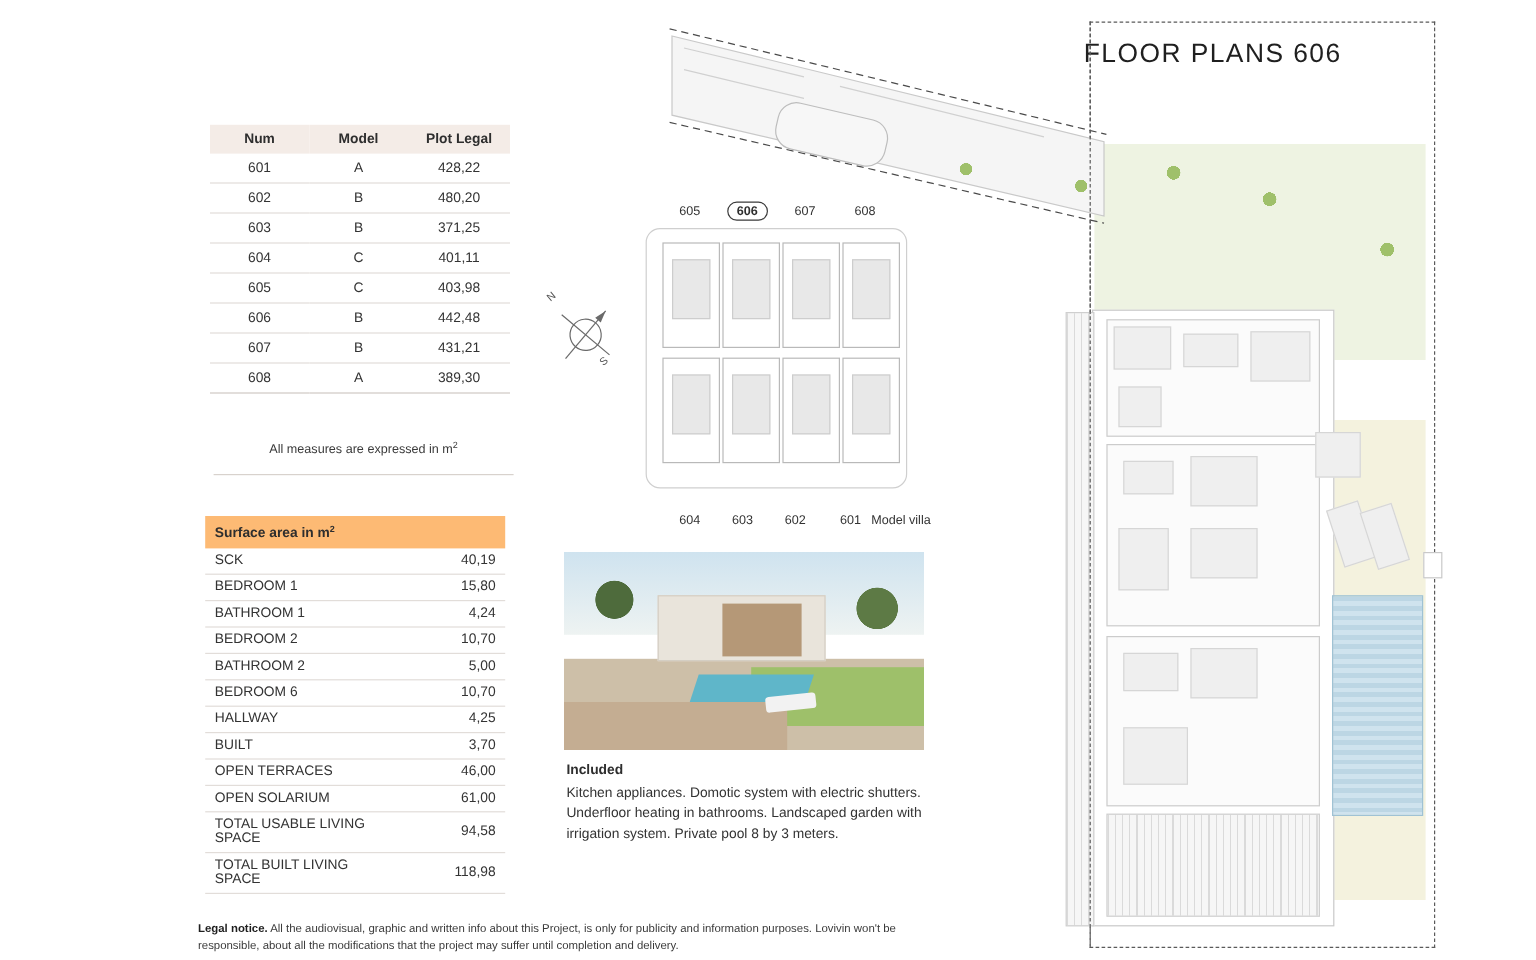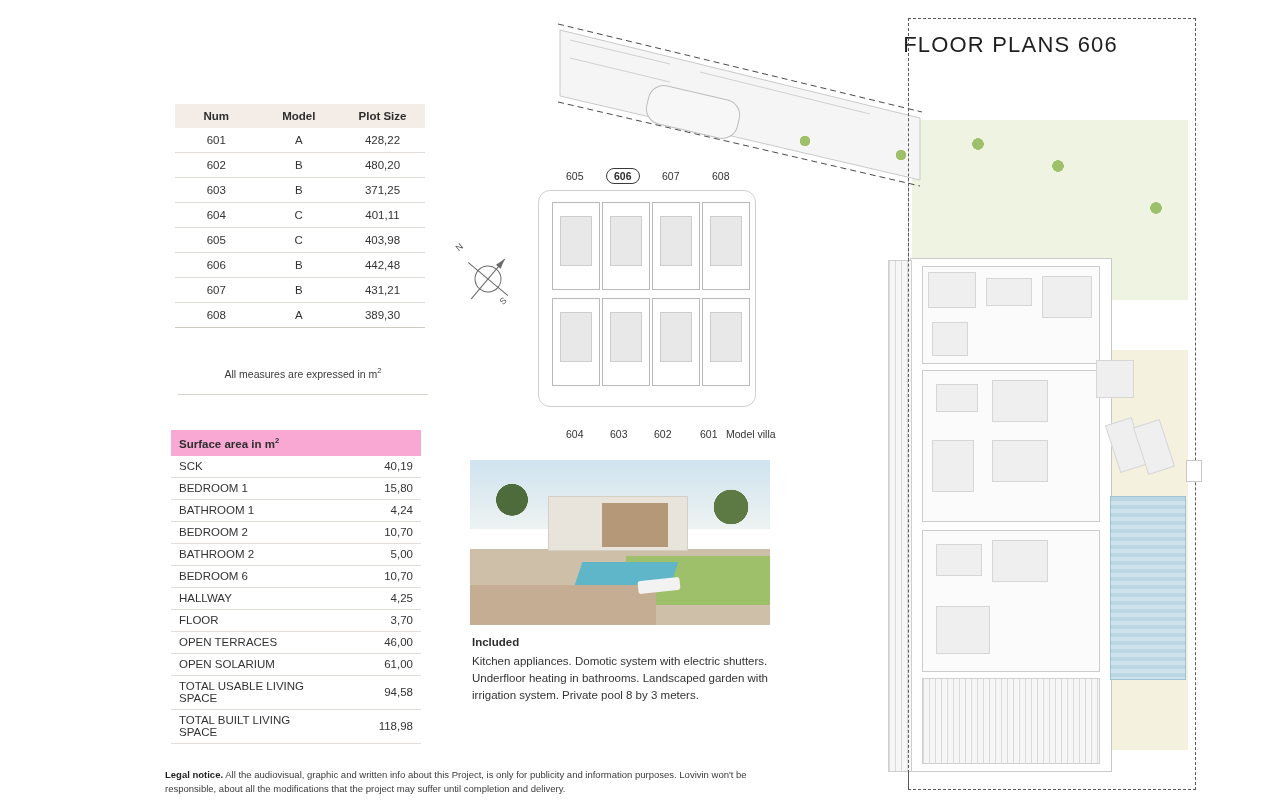--- a/index.html
+++ b/index.html
@@ -69,21 +69,21 @@
 
   
   .surface-wrap {
     position: absolute;
     left: 171px;
     top: 430px;
     width: 250px;
     font-size: 11.5px;
   }
   .surface-head {
-    background: #f9a8d4;
+    background: #fdba74;
     font-weight: bold;
     padding: 6px 8px;
     font-size: 11.5px;
   }
   .surface-head sup { font-size: 7.5px; }
   .surface-table {
     width: 100%;
     border-collapse: collapse;
   }
   .surface-table td {
@@ -295,21 +295,21 @@
 </head>
 <body>
 
 <div class="doc-title">FLOOR PLANS 606</div>
 
 <table class="plot-table">
   <thead>
     <tr>
       <th class="c-num">Num</th>
       <th class="c-model">Model</th>
-      <th class="c-plot">Plot Size</th>
+      <th class="c-plot">Plot Legal</th>
     </tr>
   </thead>
   <tbody>
     <tr>
       <td>601</td>
       <td>A</td>
       <td>428,22</td>
     </tr>
     <tr>
       <td>602</td>
@@ -381,21 +381,21 @@
       </tr>
       <tr>
         <td>BEDROOM 6</td>
         <td class="val">10,70</td>
       </tr>
       <tr>
         <td>HALLWAY</td>
         <td class="val">4,25</td>
       </tr>
       <tr>
-        <td>FLOOR</td>
+        <td>BUILT</td>
         <td class="val">3,70</td>
       </tr>
       <tr>
         <td>OPEN TERRACES</td>
         <td class="val">46,00</td>
       </tr>
       <tr>
         <td>OPEN SOLARIUM</td>
         <td class="val">61,00</td>
       </tr>

